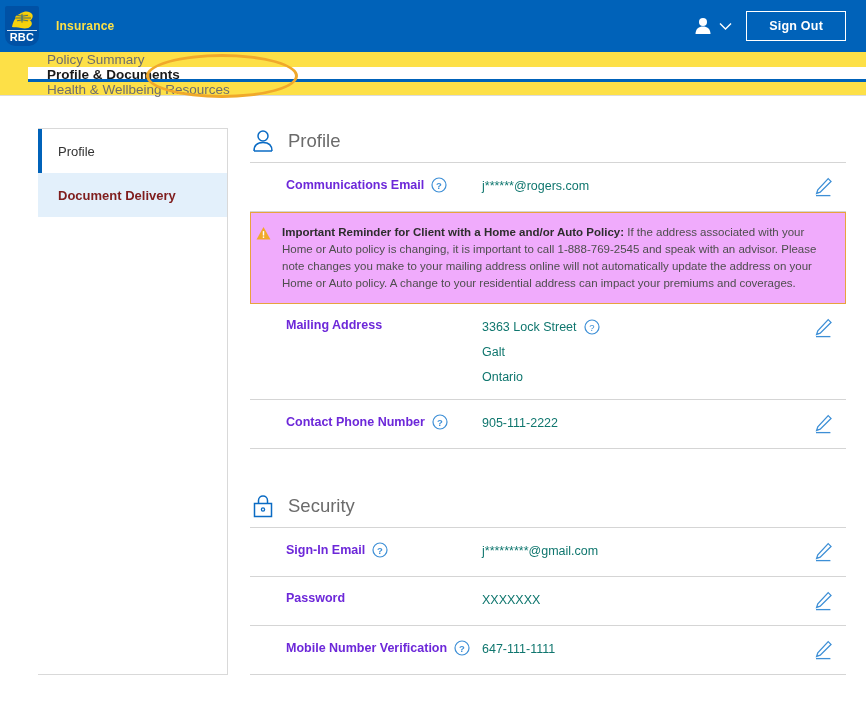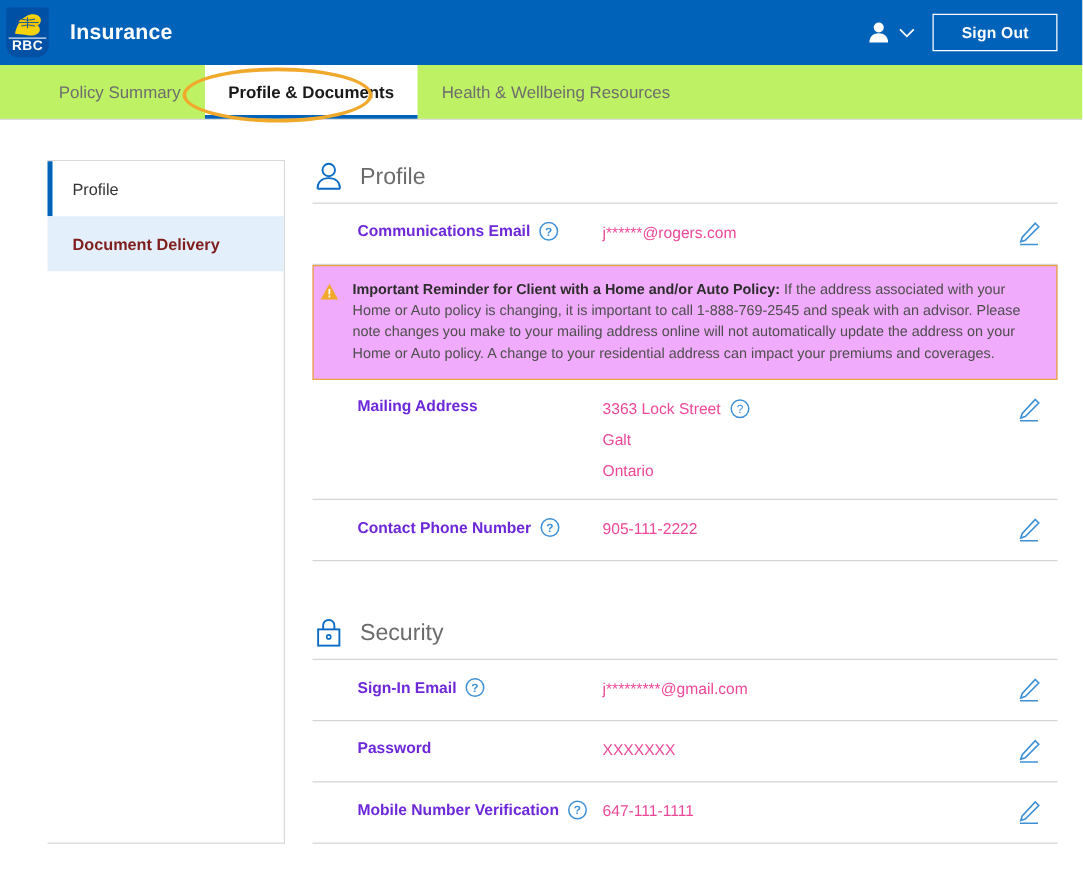--- a/index.html
+++ b/index.html
@@ -57,22 +57,22 @@
     text-align: center;
   }
   .rbc-rule {
     position: absolute;
     left: 2px; right: 2px;
     bottom: 15px;
     height: 1px;
     background: rgba(255,255,255,.85);
   }
   .header-title {
-    color: #ffffff;
-    font-size: 17px;
+    color: #fde047;
+    font-size: 12px;
     font-weight: bold;
     margin-left: 12px;
     letter-spacing: .2px;
   }
   .header-right {
     margin-left: auto;
     display: flex;
     align-items: center;
     gap: 14px;
     padding-right: 20px;
@@ -94,25 +94,26 @@
     font-family: "Liberation Sans", sans-serif;
     padding: 7px 22px;
     cursor: pointer;
     letter-spacing: .2px;
   }
 
   
   .tabbar {
     position: relative;
     height: 44px;
-    background: #bef264;
+    background: #fde047;
     border-bottom: 1px solid #dcdcdc;
     display: flex;
     align-items: stretch;
     padding-left: 28px;
+    flex-direction: column;
   }
   .tab {
     display: flex;
     align-items: center;
     padding: 0 19px;
     font-size: 13.5px;
     color: #6d6d6d;
     cursor: pointer;
     position: relative;
     white-space: nowrap;
@@ -209,21 +210,21 @@
     font-weight: bold;
     color: #6d28d9;
     display: flex;
     align-items: center;
     gap: 7px;
     padding-top: 1px;
   }
   .row-value {
     flex: 1;
     font-size: 12.5px;
-    color: #ec4899;
+    color: #0f766e;
     line-height: 18px;
     display: flex;
     align-items: flex-start;
     gap: 7px;
     flex-wrap: wrap;
     padding-top: 1px;
   }
   .addr-line { width: 100%; }
   .addr-first { display: flex; align-items: center; gap: 7px; width: 100%; }
   .row-edit {

